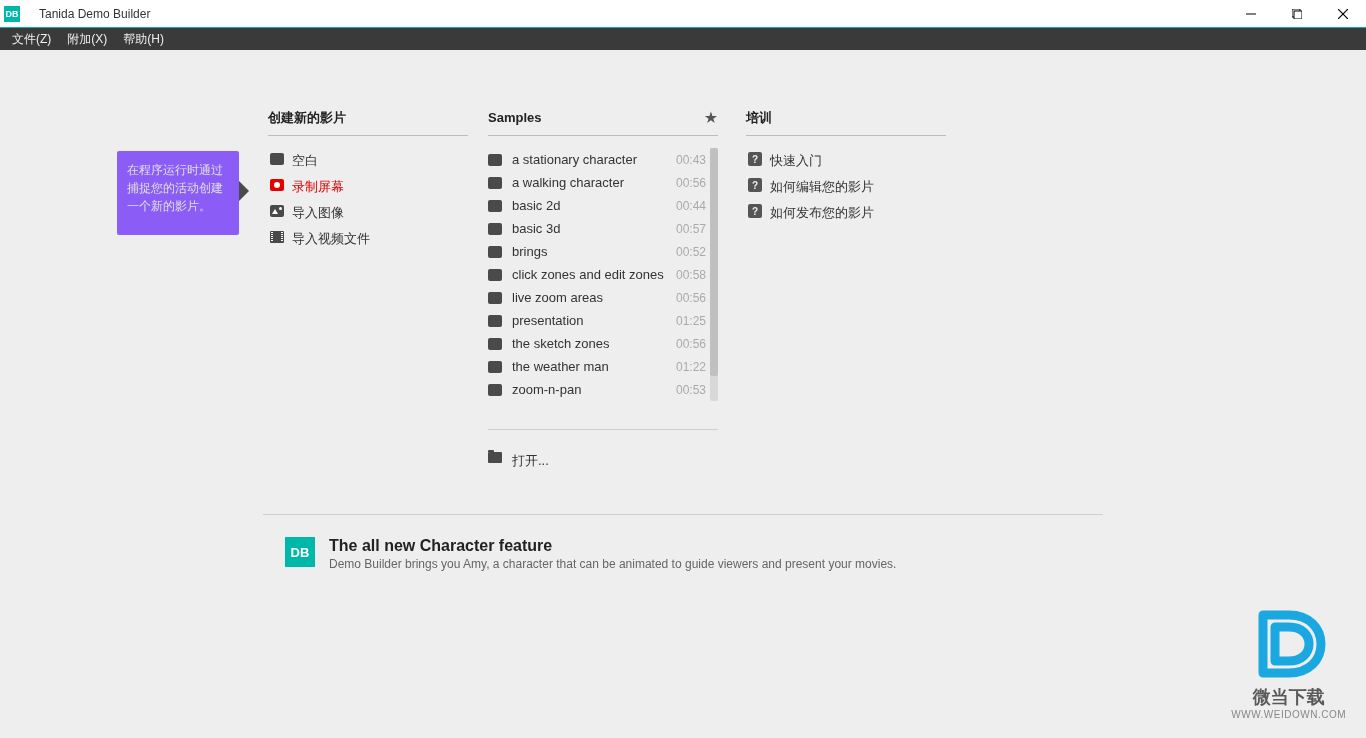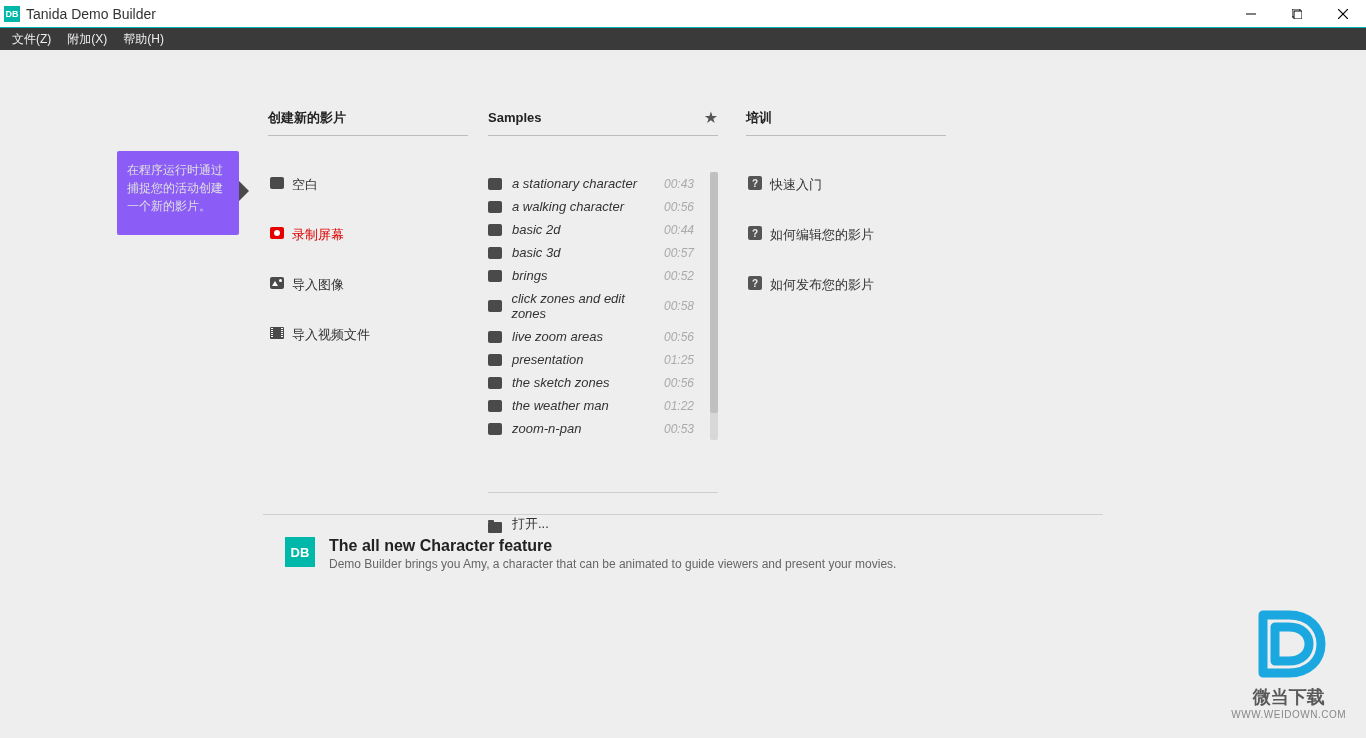--- a/index.html
+++ b/index.html
@@ -1,35 +1,35 @@
 <!DOCTYPE html>
 <html><head>
 <meta charset="utf-8">
 <style>
 * { margin: 0; padding: 0; box-sizing: border-box; font-family: "Microsoft YaHei", Arial, sans-serif; }
 body { width: 1366px; height: 738px; background: #eeeeee; overflow: hidden; position: relative; }
 
 .titlebar { height: 28px; background: #ffffff; display: flex; align-items: center; justify-content: space-between; border-bottom: 1px solid #00b2b2; }
 .titlebar-left { display: flex; align-items: center; gap: 6px; padding-left: 4px; }
 .title-icon { width: 16px; height: 16px; background: #00b8a9; display: flex; align-items: center; justify-content: center; color: #fff; font-size: 9px; font-weight: bold; }
-.title-text { font-size: 14px; color: #333; }
+.title-text { font-size: 12px; color: #333; margin-left: 13px; }
 .titlebar-right { display: flex; }
 .win-btn { width: 46px; height: 28px; display: flex; align-items: center; justify-content: center; cursor: pointer; }
 .win-btn svg { width: 10px; height: 10px; }
 
 .menubar { height: 22px; background: #3a3a3a; display: flex; align-items: center; padding: 0 4px; }
 .menu-item { color: #eee; font-size: 12px; padding: 10px 8px; cursor: pointer; }
 
 .content { position: absolute; top: 50px; left: 0; right: 0; bottom: 0; display: flex; justify-content: center; padding-top: 58px; }
 .main-layout { display: flex; width: 830px; position: relative; }
 
 .tooltip { position: absolute; left: -151px; top: 43px; width: 122px; height: 84px; background: #8b5cf6; color: #e0e0e0; font-size: 12px; padding: 10px; border-radius: 2px; line-height: 1.5; }
 .tooltip::after { content: ""; position: absolute; right: -10px; top: 30px; border: 10px solid transparent; border-left-color: #4a4a4a; border-right: none; }
 
-.col { display: flex; flex-direction: column; gap: 24px; }
+.col { display: flex; flex-direction: column; }
 .col-create { width: 200px; }
 .col-samples { width: 230px; margin-left: 20px; }
 .col-train { width: 200px; margin-left: 28px; }
 
 .col-header { display: flex; align-items: center; justify-content: space-between; border-bottom: 1px solid #bdbdbd; padding-bottom: 8px; margin-bottom: 12px; height: 28px; }
 .col-header-title { font-weight: bold; font-size: 13px; color: #222; }
 .star-icon { color: #555; font-size: 16px; }
 
 .item-row { display: flex; padding: 4px 0; cursor: pointer; font-size: 13px; color: #333; }
 .item-row.selected { color: #d00; font-weight: 500; }
@@ -45,25 +45,25 @@
 .icon-film::after { content: ""; position: absolute; right: 1px; top: 1px; bottom: 1px; width: 2px; background: repeating-linear-gradient(#fff 0 1px, #4a4a4a 1px 2px); }
 .icon-help { width: 14px; height: 14px; background: #555; border-radius: 2px; color: #eee; font-size: 10px; font-weight: bold; display: flex; align-items: center; justify-content: center; }
 .icon-folder { width: 14px; height: 11px; background: #4a4a4a; border-radius: 1px; position: relative; }
 .icon-folder::before { content: ""; position: absolute; top: -2px; left: 0; width: 6px; height: 2px; background: #4a4a4a; border-radius: 1px 1px 0 0; }
 
 .sample-row { display: flex; align-items: center; justify-content: space-between; padding: 4px 0; cursor: pointer; font-size: 13px; }
 .sample-row-left { display: flex; align-items: center; color: #333; flex: 1; min-width: 0; }
 .sample-row-left .icon-slot { width: 18px; height: 14px; margin-right: 6px; display: flex; align-items: center; }
 .sample-time { color: #aaa; font-size: 12px; margin-left: 6px; }
 
-.samples-list { position: relative; padding-right: 24px; font-style: italic; }
+.samples-list { position: relative; padding-right: 12px; }
 .scrollbar-track { position: absolute; right: 0; top: 0; bottom: 0; width: 8px; background: #d8d8d8; border-radius: 2px; }
 .scrollbar-thumb { position: absolute; left: 0; right: 0; top: 0; height: 90%; background: #c0c0c0; border-radius: 2px; }
 
-.open-row { margin-top: 28px; border-top: 1px solid #d0d0d0; padding-top: 22px; display: flex; align-items: flex-end; font-size: 13px; color: #333; cursor: pointer; }
+.open-row { margin-top: 28px; border-top: 1px solid #d0d0d0; padding-top: 22px; display: flex; align-items: flex-start; font-size: 13px; color: #333; cursor: pointer; }
 .open-row .icon-slot { width: 18px; margin-right: 6px; display: flex; align-items: center; }
 
 .divider-main { width: 840px; border-top: 1px solid #d0d0d0; margin-top: 24px; }
 
 .feature-block { display: flex; width: 840px; margin-top: 22px; padding-left: 22px; gap: 14px; }
 .feature-logo { width: 30px; height: 30px; background: #00b8a9; color: #fff; font-weight: bold; font-size: 13px; display: flex; align-items: center; justify-content: center; }
 .feature-title { font-weight: bold; font-size: 16px; color: #222; margin-bottom: 2px; }
 .feature-desc { font-size: 12px; color: #666; }
 
 .watermark { position: absolute; right: 20px; bottom: 18px; text-align: center; }

